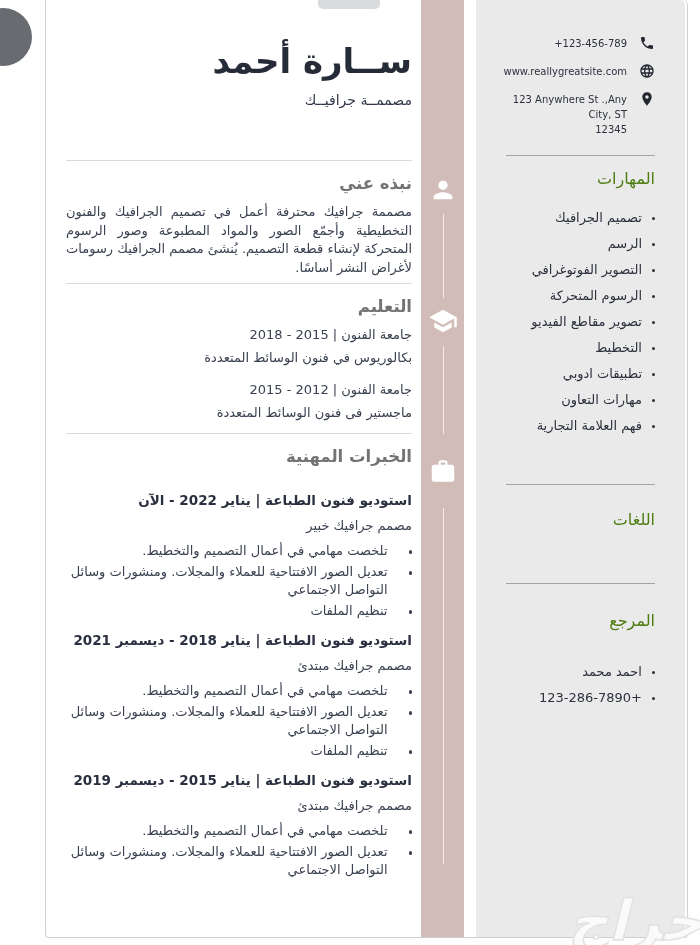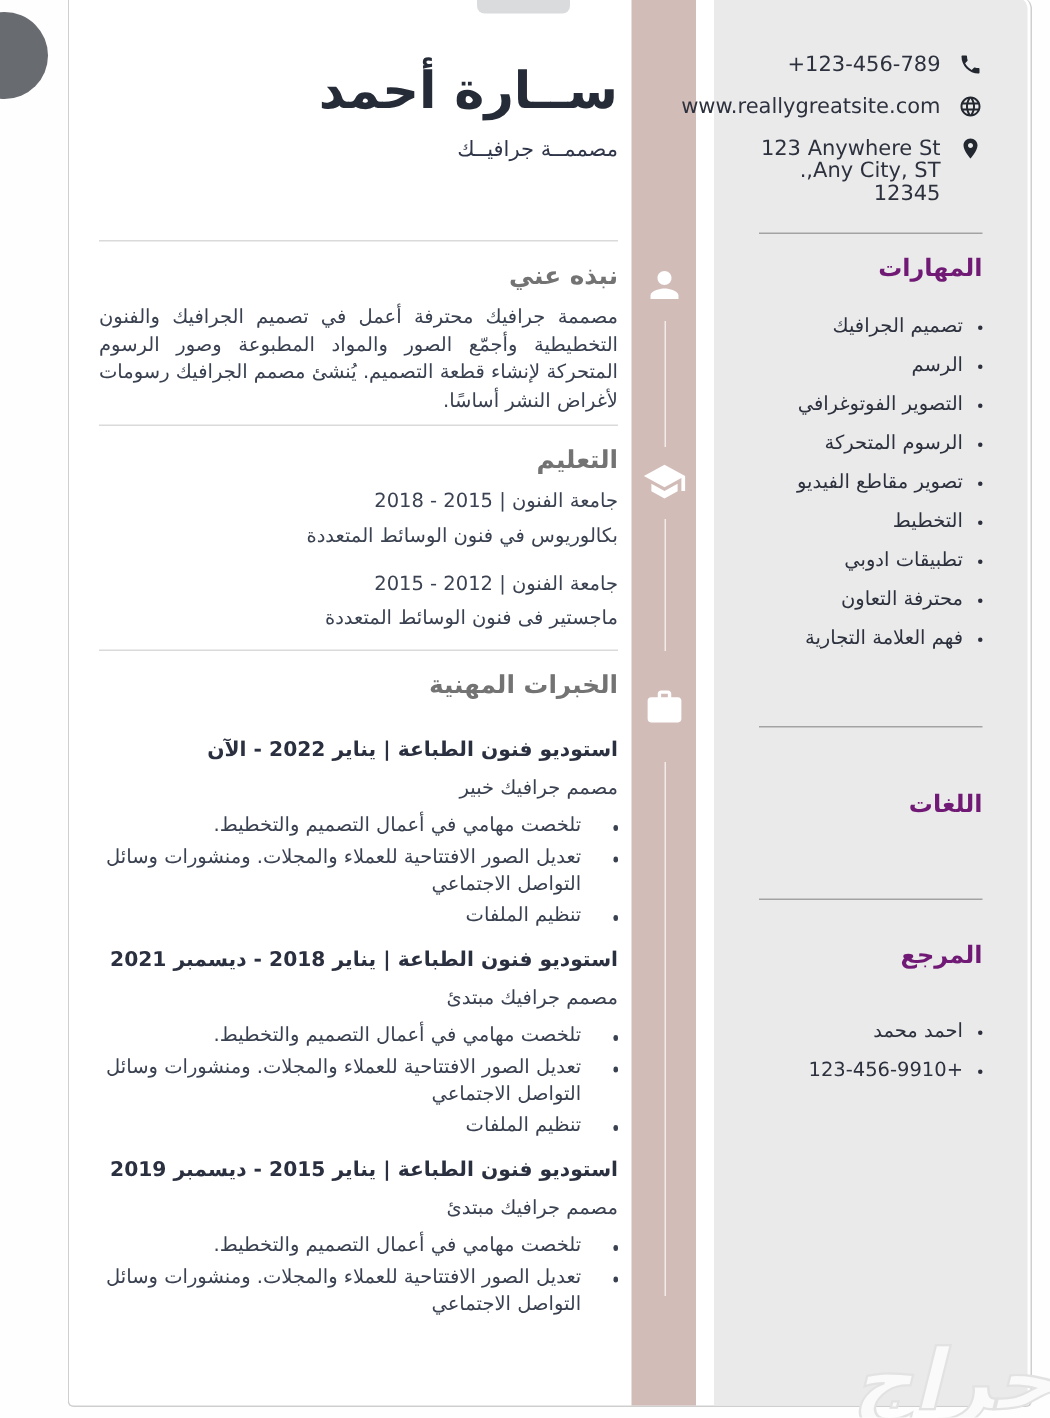--- a/index.html
+++ b/index.html
@@ -45,26 +45,26 @@
   .strip svg { position:absolute; left:50%; transform:translateX(-50%); fill:#ffffff; }
   .vline { position:absolute; left:50%; width:1px; background:rgba(255,255,255,.7); }
   .vl1 { top:216px; height:84px; } .vl2 { top:348px; height:88px; } .vl3 { top:510px; height:356px; }
 
   
   .sidebar { position:absolute; left:430px; top:0; width:209px; height:100%;
              background:#eaeaeb; border-radius:0 8px 0 0; direction:rtl;
              padding:34px 30px 0; color:#2c313d; }
   .crow { display:flex; align-items:flex-start; gap:12px; margin-bottom:9px; }
   .crow svg { flex:0 0 auto; width:16px; height:16px; fill:#23272f; margin-top:3px; }
-  .ctext { font-size:14px; line-height:15px; padding-top:4px; text-align:right; }
+  .ctext { font-size:10px; line-height:15px; padding-top:4px; text-align:right; }
   .ltr { direction:ltr; unicode-bidi:isolate; }
   hr.sdiv { border:none; border-top:1px solid #a3a3a3; }
   .sd1 { margin-top:18px; } .sd2 { margin-top:50px; } .sd3 { margin-top:52px; }
-  .side-h { font-size:16px; line-height:22px; font-weight:bold; color:#701a75; }
-  .sh1 { margin-top:12px; } .sh2 { margin-top:40px; } .sh3 { margin-top:26px; }
+  .side-h { font-size:16px; line-height:22px; font-weight:normal; color:#4d7c0f; }
+  .sh1 { margin-top:12px; } .sh2 { margin-top:24px; } .sh3 { margin-top:26px; }
   .slist { margin-top:20px; } .slist.lang { margin-top:22px; } .slist.ref { margin-top:32px; }
   .sitem { display:flex; align-items:center; gap:10px; margin-bottom:10px;
            font-size:13px; line-height:16px; }
   .sitem .dot { flex:0 0 auto; width:3px; height:3px; border-radius:50%; background:#2c313d; }
 
   
   .watermark { position:absolute; right:-8px; bottom:-8px; z-index:6;
                font-size:56px; font-weight:800; color:#fafafa;
                -webkit-text-stroke:1.5px #e2e2e2; transform:skewX(-14deg);
                letter-spacing:4px; }
@@ -227,21 +227,21 @@
         <div class="sitem">
             <span class="dot"></span>
             <span>التخطيط</span>
           </div>
         <div class="sitem">
             <span class="dot"></span>
             <span>تطبيقات ادوبي</span>
           </div>
         <div class="sitem">
             <span class="dot"></span>
-            <span>محترفة التعاون</span>
+            <span>مهارات التعاون</span>
           </div>
         <div class="sitem">
             <span class="dot"></span>
             <span>فهم العلامة التجارية</span>
           </div>
       </div>
 
       <hr class="sdiv sd2">
 
       <div class="side-h sh2">اللغات</div>
@@ -249,21 +249,21 @@
       <hr class="sdiv sd3">
 
       <div class="side-h sh3">المرجع</div>
       <div class="slist ref">
         <div class="sitem">
             <span class="dot"></span>
             <span>احمد محمد</span>
           </div>
         <div class="sitem">
             <span class="dot"></span>
-            <span>+123-456-9910</span>
+            <span>+123-286-7890</span>
           </div>
       </div>
 
     </div>
   </div>
 
   <div class="watermark">حراج</div>
 </div>
 
 </body></html>

